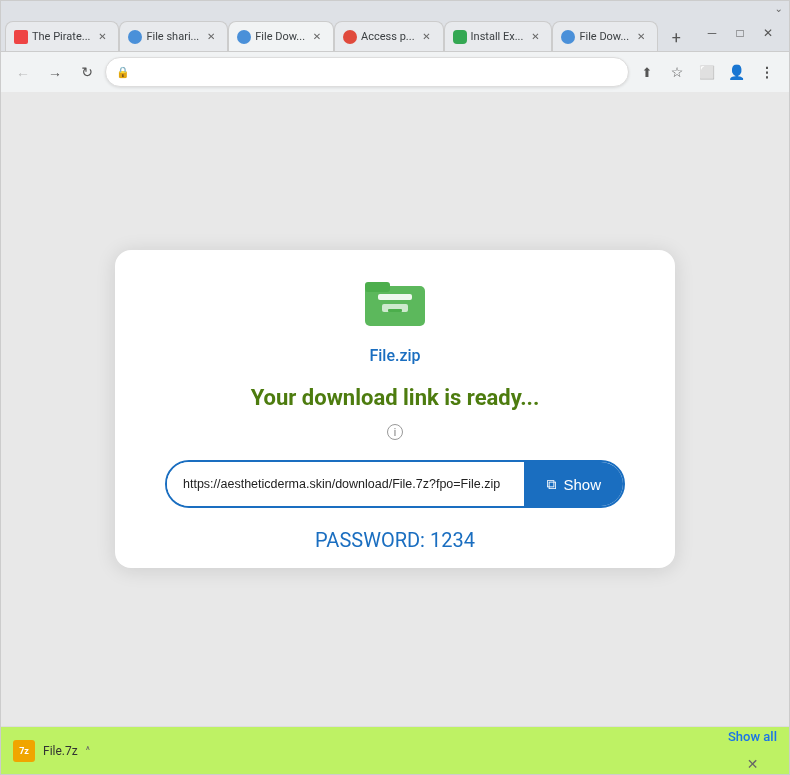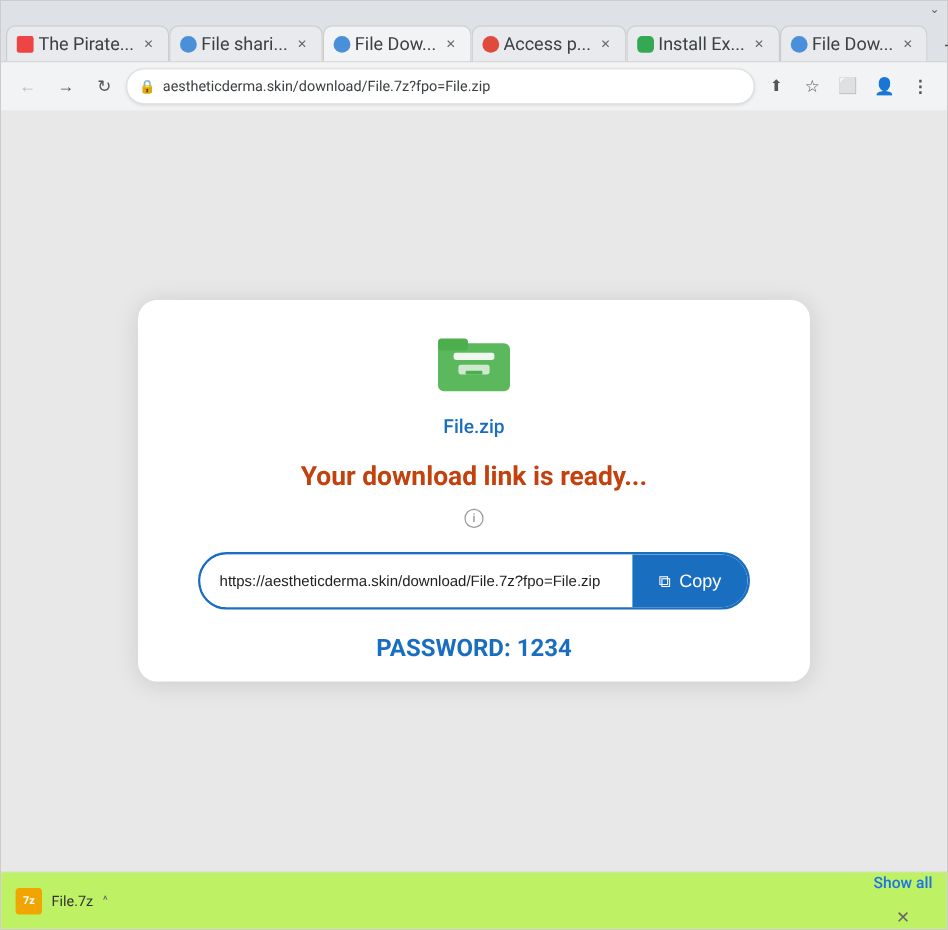--- a/index.html
+++ b/index.html
@@ -73,21 +73,21 @@
     .tab-favicon.pirate { background: #e44; }
     .tab-favicon.file-share { background: #4a90d9; border-radius: 50%; }
     .tab-favicon.file-down { background: #4a90d9; border-radius: 50%; }
     .tab-favicon.access { background: #e04a3c; border-radius: 50%; }
     .tab-favicon.install { background: #34a853; border-radius: 4px; }
 
     .tab-label {
       overflow: hidden;
       text-overflow: ellipsis;
       white-space: nowrap;
-      font-size: 15px;
+      font-size: 11px;
     }
 
     .tab-close {
       width: 16px;
       height: 16px;
       border-radius: 50%;
       display: flex;
       align-items: center;
       justify-content: center;
       font-size: 10px;
@@ -263,21 +263,21 @@
     .file-name {
       color: #1a6ec0;
       font-size: 16px;
       font-weight: 500;
       margin-bottom: 20px;
     }
 
     .download-title {
       font-size: 22px;
       font-weight: 700;
-      color: #c2410c;
+      color: #4d7c0f;
       margin-bottom: 14px;
     }
 
     .info-text {
       font-size: 13px;
       color: #666;
       margin-bottom: 20px;
       display: flex;
       align-items: center;
       gap: 5px;
@@ -332,21 +332,21 @@
       gap: 7px;
       white-space: nowrap;
     }
 
     .copy-icon {
       font-size: 14px;
     }
 
     .password-text {
       font-size: 20px;
-      font-weight: 700;
+      font-weight: 400;
       color: #1a6ec0;
     }
 
     
     .download-bar {
       height: 48px;
       background: #bef264;
       border-top: 1px solid #ddd;
       display: flex;
       align-items: center;
@@ -465,21 +465,20 @@
 
   <div class="tab-toolbar-sep"></div>
 
   <div class="toolbar">
     <div class="nav-btn disabled">←</div>
     <div class="nav-btn">→</div>
     <div class="nav-btn">↻</div>
 
     <div class="address-bar">
       <span class="lock-icon">🔒</span>
-      <span class="address-text">aestheticderma.skin/download/File.7z?fpo=File.zip</span>
     </div>
 
     <div class="toolbar-right">
       <div class="nav-btn" style="font-size:13px;">⬆</div>
       <div class="nav-btn">☆</div>
       <div class="nav-btn" style="font-size:13px;">⬜</div>
       <div class="nav-btn">👤</div>
       <div class="nav-btn" style="font-weight:bold;">⋮</div>
     </div>
   </div>
@@ -510,21 +509,21 @@
       <span class="download-title">Your download link is ready...</span>
 
       <div class="info-text">
         <span class="info-icon">i</span>
       </div>
 
       <div class="url-copy-row">
         <input class="url-field" type="text" readonly="" value="https://aestheticderma.skin/download/File.7z?fpo=File.zip" style="">
         <button class="copy-btn">
           <span class="copy-icon">⧉</span>
-          <span>Copy</span>
+          <span>Show</span>
         </button>
       </div>
 
       <span class="password-text">PASSWORD: 1234</span>
 
     </div>
   </div>
 
   <div class="download-bar">
     <div class="download-item">

